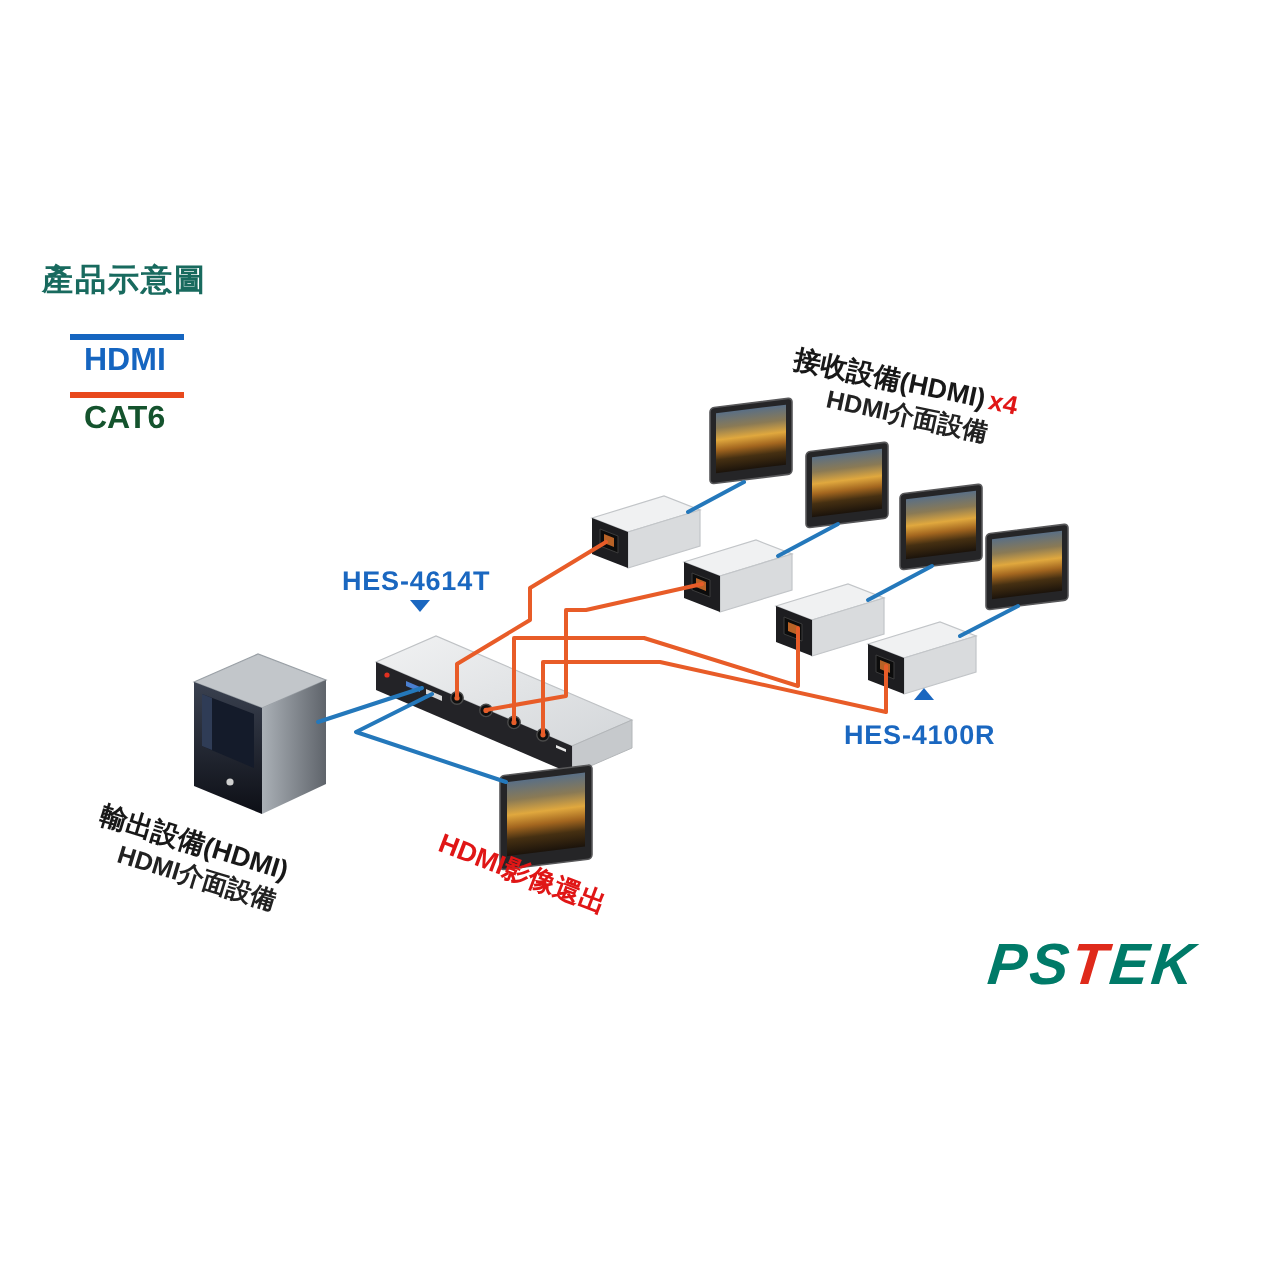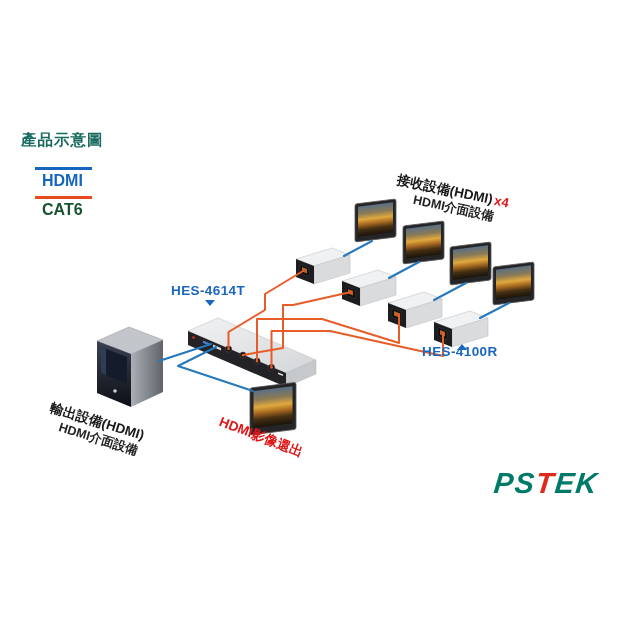--- a/index.html
+++ b/index.html
@@ -11,21 +11,21 @@
   .legend-title{left:21px;top:130px;font-size:15.5px;font-weight:bold;color:#186a5e;letter-spacing:1px;}
   .legend-rule{height:3px;width:57px;left:35px;}
   .rule-hdmi{top:167px;background:#1565c0;}
   .rule-cat6{top:196px;background:#e8491d;}
   .legend-lab{font-size:16px;font-weight:bold;left:42px;}
   .lab-hdmi{top:172px;color:#1565c0;text-align:center;}
   .lab-cat6{top:201px;color:#14532d;}
   
   .lbl-model{color:#1a67c0;font-weight:bold;font-size:13.5px;letter-spacing:.4px;}
   .lbl-4614{left:171px;top:283px;}
-  .lbl-4100{left:422px;top:344px;}
+  .lbl-4100{left:422px;top:360px;}
   .tri{width:0;height:0;}
   .tri-down{left:205px;top:300px;border-left:5px solid transparent;border-right:5px solid transparent;border-top:6px solid #1a67c0;}
   .tri-up{left:457px;top:344px;border-left:5px solid transparent;border-right:5px solid transparent;border-bottom:6px solid #1a67c0;}
   
   .cn-group{transform-origin:left top;}
   .cn-main{font-size:13.5px;font-weight:bold;color:#181818;}
   .cn-sub{font-size:12.5px;font-weight:bold;color:#222;}
   .recv-group{left:399px;top:171px;transform:rotate(12deg);}
   .recv-group .cn-sub{margin-left:20px;margin-top:-1px;}
   .qty{color:#e01616;font-weight:bold;font-size:13px;margin-left:2px;}

